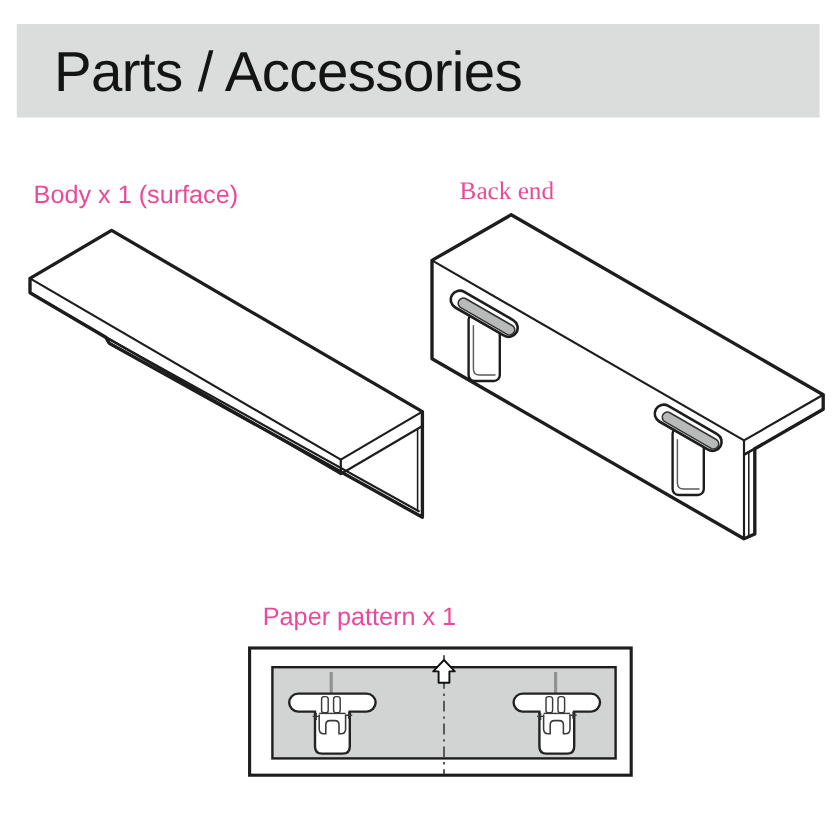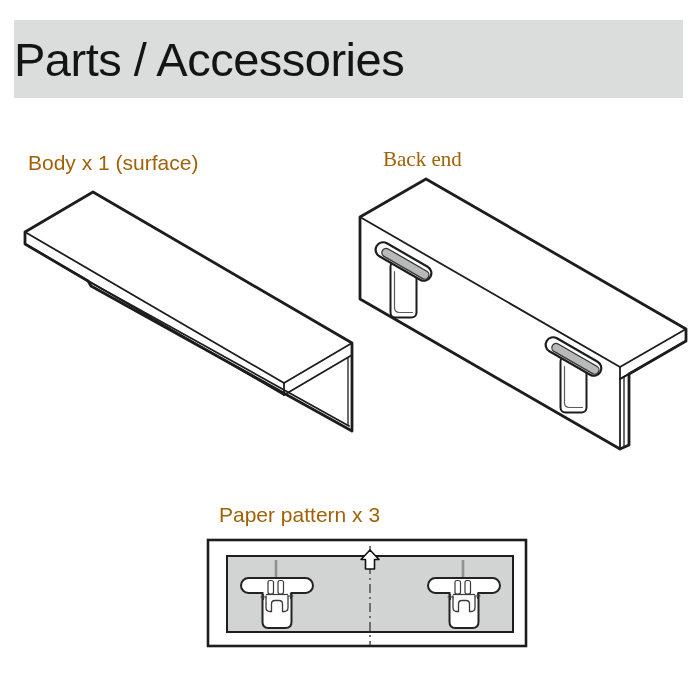--- a/index.html
+++ b/index.html
@@ -5,43 +5,43 @@
   html,body{margin:0;padding:0;background:#ffffff;}
   .canvas{
     position:relative;width:700px;height:700px;background:#ffffff;overflow:hidden;
     font-family:"Liberation Sans", sans-serif;color:#141414;
   }
   .header{
     position:absolute;left:14px;top:20px;width:669px;height:78px;
     background:#dbdddc;display:flex;align-items:center;
   }
   .header h1{
-    margin:0;font-size:47px;font-weight:400;
+    margin:0;padding-left:31px;font-size:47px;font-weight:400;
     letter-spacing:-0.5px;color:#141414;line-height:1;
   }
   .fig-label{
-    position:absolute;font-size:21px;font-weight:400;color:#a16207;white-space:nowrap;
+    position:absolute;font-size:21px;font-weight:400;color:#ec4899;white-space:nowrap;
   }
   .lbl-body{left:28px;top:151px;}
   .lbl-back{left:383px;top:147px;font-family:Liberation Serif, serif;}
   .lbl-paper{left:219px;top:503px;}
   svg.art{position:absolute;left:0;top:0;}
 </style>
 </head>
 <body>
 
 <div class="canvas">
 
   <div class="header">
     <h1>Parts / Accessories</h1>
   </div>
 
   <div class="fig-label lbl-body">Body x 1 (surface)</div>
   <div class="fig-label lbl-back">Back end</div>
-  <div class="fig-label lbl-paper">Paper pattern x 3</div>
+  <div class="fig-label lbl-paper">Paper pattern x 1</div>
 
   <svg class="art" width="700" height="700" viewBox="0 0 700 700">
     <defs>
 
       <g id="keyhole">
         <rect x="-13" y="0" width="26" height="56" rx="5" fill="#ffffff" stroke="#1d1d1d" stroke-width="2"></rect>
         <path d="M -9,10 V 46 Q -9,51 -4,51 H 9" fill="none" stroke="#5a5a5a" stroke-width="1.2"></path>
         <g transform="rotate(30)">
           <rect x="-31" y="-7.5" width="62" height="15" rx="7.5" fill="#ffffff" stroke="#1d1d1d" stroke-width="2.2"></rect>
         </g>

